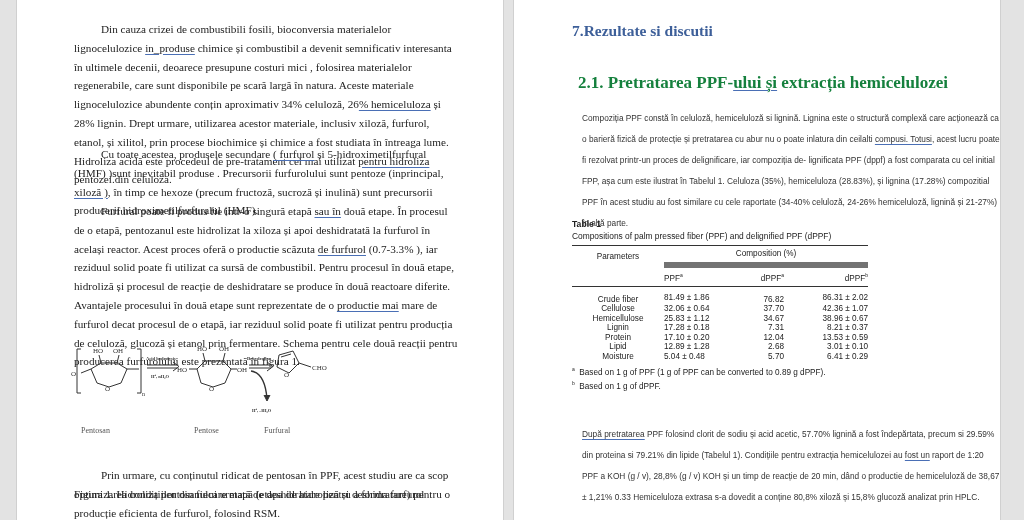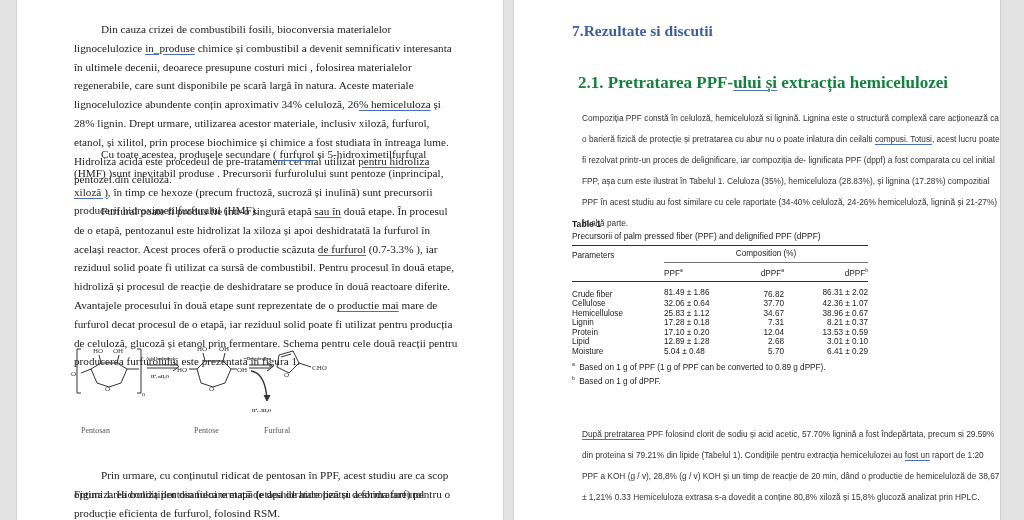--- a/index.html
+++ b/index.html
@@ -26,21 +26,21 @@
   .h1 { position: absolute; left: 58px; top: 22px; font-size: 15.5px; font-weight: bold; color: #3d5f99; }
   .h2 { position: absolute; left: 58px; top: 73px; font-size: 17px; font-weight: bold; color: #15803d; margin-left: 6px; }
   .rp { position: absolute; left: 68px; width: 420px; font-family: "Liberation Sans", sans-serif; font-size: 8.3px; line-height: 21px; color: #333; }
 
   .table-wrap { position: absolute; left: 58px; top: 219px; width: 296px; font-family: "Liberation Sans", sans-serif; color: #222; }
   .t-title { font-size: 8.6px; font-weight: bold; line-height: 11px; }
   .t-sub { font-size: 8.4px; line-height: 12px; }
   .t-rule { border-top: 1px solid #333; }
   table { width: 100%; border-collapse: collapse; font-size: 8.2px; }
   td, th { font-weight: normal; padding: 0; line-height: 9.5px; white-space: nowrap; }
-  .c0 { width: 92px; text-align: left; }
+  .c0 { width: 92px; text-align: center; }
   .c1 { width: 78px; text-align: left; }
   .c2 { width: 62px; text-align: right; padding-right: 20px; }
   .c3 { width: 64px; text-align: right; }
   .hdr th { padding-top: 3px; padding-bottom: 3px; }
   .sup { font-size: 5px; vertical-align: super; }
   .footnote { font-size: 8.2px; line-height: 10px; }
 </style>
 </head>
 <body>
 
@@ -115,27 +115,27 @@
 </div>
 
 <div class="page" id="page-right">
   <h1 class="h1">7.Rezultate si discutii</h1>
   <h2 class="h2"><span>2.1. Pretratarea PPF-</span><span class="ul">ului  și</span><span> extracția hemicelulozei</span></h2>
 
   <p class="rp" style="top:108px;"><span>Compoziția PPF constă în celuloză, hemiceluloză si lignină. Lignina este o structură complexă care acționează ca o barieră fizică de protecție și pretratarea cu abur nu o poate inlatura din ceilalti </span><span class="ul">compusi. Totusi</span><span>, acest lucru  poate fi rezolvat printr-un proces de delignificare, iar compoziția de- lignificata PPF (dppf) a fost comparata cu cel initial FPP, așa cum este ilustrat în Tabelul 1.  Celuloza (35%), hemiceluloza (28.83%), și lignina (17.28%) compozitial PPF în acest studiu au fost similare cu cele raportate (34-40% celuloză, 24-26% hemiceluloză, lignină și 21-27%) în altă parte.</span></p>
 
   <div class="table-wrap">
     <div class="t-title">Table 1</div>
-    <div class="t-sub">Precursorii of palm pressed fiber (PPF) and delignified PPF (dPPF)</div>
+    <div class="t-sub">Compositions of palm pressed fiber (PPF) and delignified PPF (dPPF)</div>
     <div class="t-rule" style="margin-top:3px;"></div>
     <table>
       <tbody>
           <tr>
         <th class="c0" style="padding-top:3px;">Parameters</th>
-        <th colspan="3" style="text-align:center;padding-top:3px;padding-bottom:3px;border-bottom:1px solid #737373;">Composition (%)</th>
+        <th colspan="3" style="text-align:center;padding-top:3px;padding-bottom:3px;border-bottom:6px solid #737373;">Composition (%)</th>
       </tr>
       <tr class="hdr" style="border-bottom:1px solid #333;">
         <th class="c0"></th>
         <th class="c1"><span>PPF</span><span class="sup">a</span></th>
         <th class="c2"><span>dPPF</span><span class="sup">a</span></th>
         <th class="c3"><span>dPPF</span><span class="sup">b</span></th>
       </tr>
       <tr>
             <td class="c0" style="padding-top:8px;">Crude fiber</td>
             <td class="c1" style="padding-top:4px;">81.49 ± 1.86</td>

